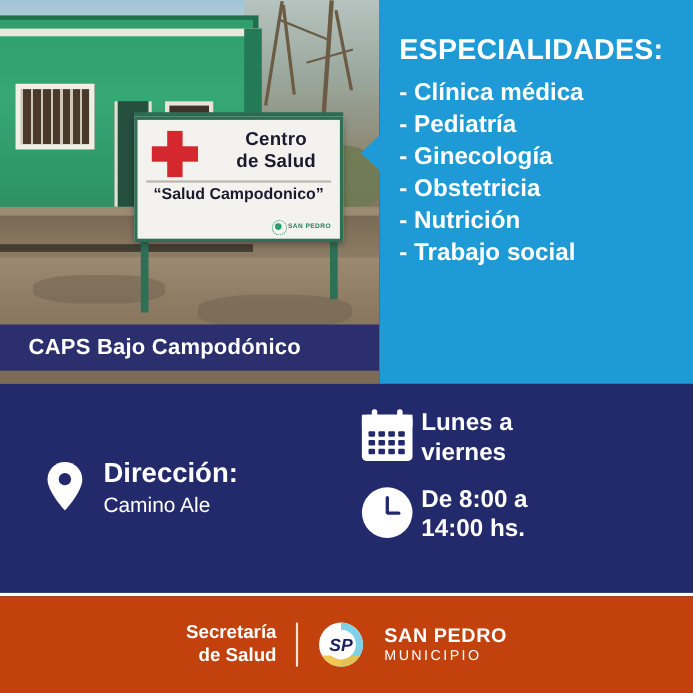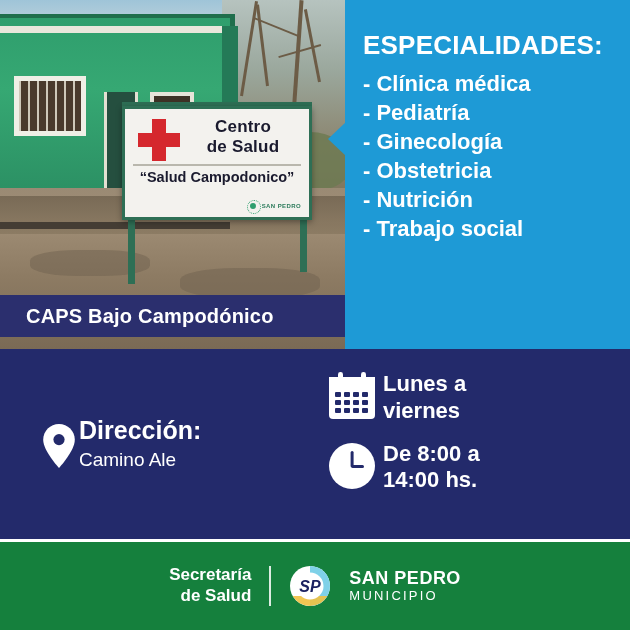--- a/index.html
+++ b/index.html
@@ -156,21 +156,21 @@
     left: 17px; top: 2px; width: 14px; height: 42px;
     background: #d5282e;
   }
   .cross-h {
     position: absolute;
     left: 3px; top: 16px; width: 42px; height: 14px;
     background: #d5282e;
   }
   .sign-title {
     position: absolute;
-    left: 56px; top: 8px;
+    left: 64px; top: 8px;
     width: 124px;
     text-align: center;
     font-size: 17px;
     font-weight: bold;
     color: #1a1a2e;
     line-height: 1.18;
     letter-spacing: .2px;
   }
   .sign-sub {
     position: absolute;
@@ -291,22 +291,22 @@
     box-sizing: border-box;
   }
   .mid-right {
     position: relative;
     width: 315px; height: 190px;
     padding: 22px 0 0 12px;
     box-sizing: border-box;
   }
   .addr-row {
     display: flex;
-    align-items: center;
-    gap: 3px;
+    align-items: flex-start;
+    gap: 18px;
   }
   .pin-icon {
     width: 34px; height: 46px;
     position: relative;
     flex: none;
     margin-top: 4px;
   }
   .addr-text-wrap { padding-top: 2px; }
   .addr-title {
     color: #ffffff;
@@ -339,21 +339,21 @@
   .footer-divider {
     position: absolute;
     left: 0; top: 539px;
     width: 630px; height: 3px;
     background: #ffffff;
   }
   .footer {
     position: absolute;
     left: 0; top: 542px;
     width: 630px; height: 88px;
-    background: #15803d;
+    background: #c2410c;
     display: flex;
     align-items: center;
     justify-content: center;
     gap: 18px;
   }
   .footer-left {
     color: #ffffff;
     font-size: 17px;
     font-weight: bold;
     line-height: 1.22;

